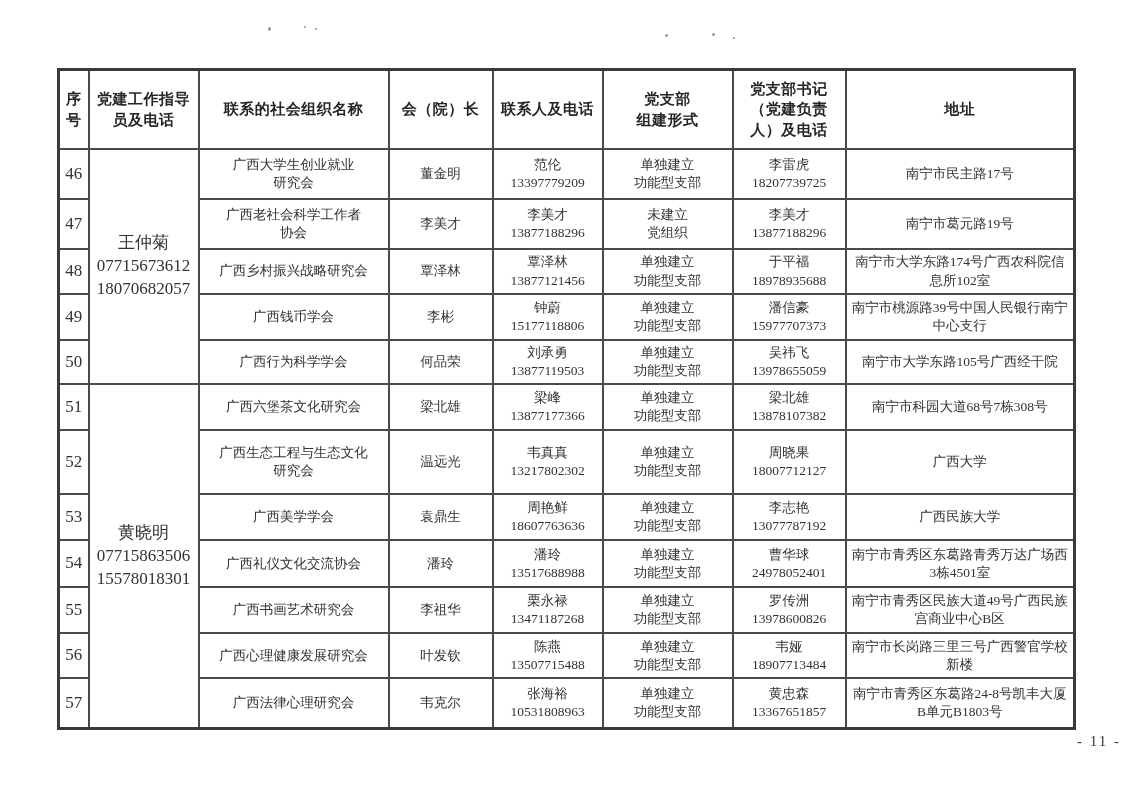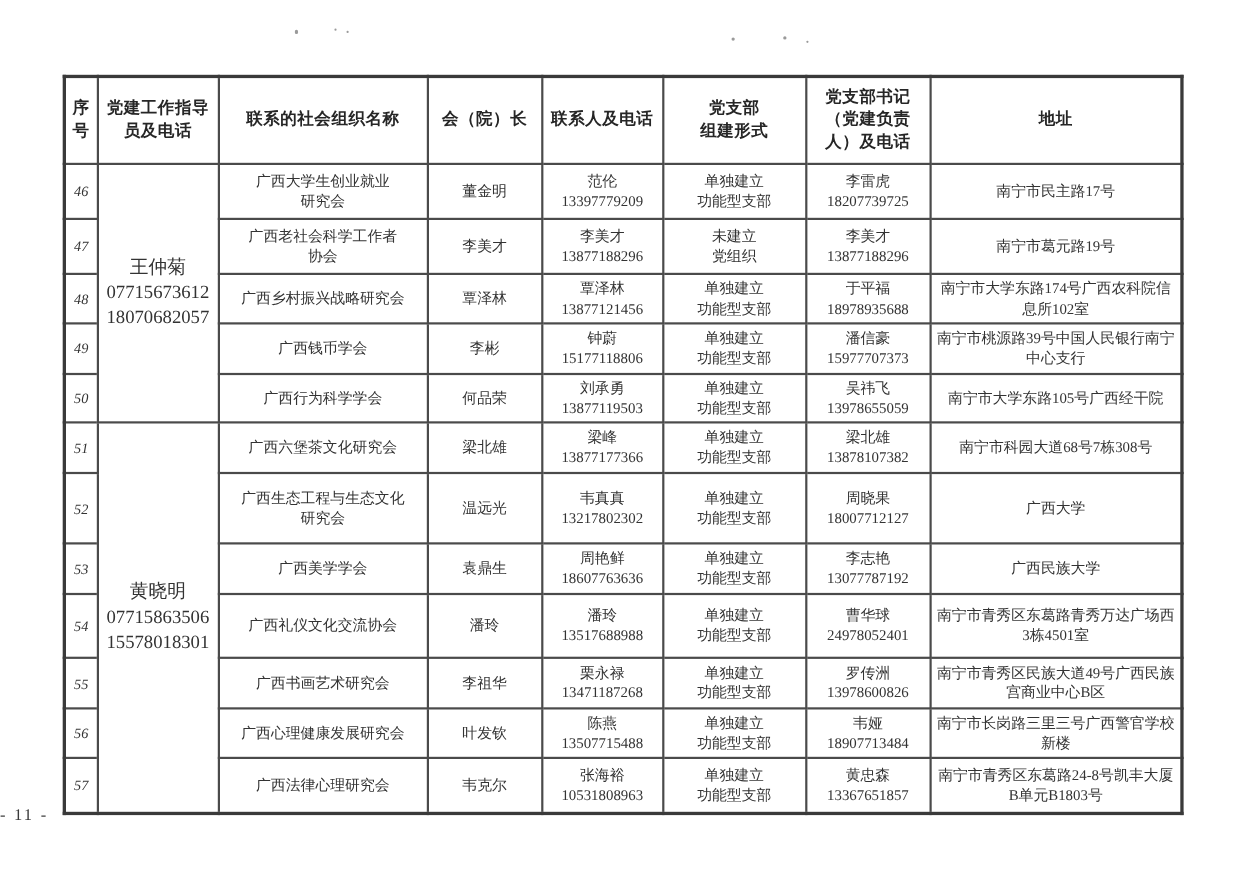--- a/index.html
+++ b/index.html
@@ -30,25 +30,25 @@
     font-weight:bold;
     font-size:15px;
     height:71px;
     color:#262626;
     letter-spacing:0.5px;
   }
   .doc-table td{
     font-size:13.5px;
     color:#333333;
   }
-  td.num-cell{font-size:13px;font-style:italic;}
+  td.num-cell{font-size:17px;}
   td.instructor-cell{font-size:17px;}
   .footer{
     position:absolute;left:0;right:0;top:733px;
-    text-align:left;
+    text-align:right;
     font-size:15px;color:#3a3a3a;
     letter-spacing:2px;
   }
 </style>
 </head>
 <body>
 
 <div class="scan-speck" style="left:268px;top:27px;width:3px;height:4px;"></div>
 <div class="scan-speck" style="left:304px;top:26px;width:2px;height:2px;"></div>
 <div class="scan-speck" style="left:315px;top:28px;width:2px;height:2px;"></div>
@@ -179,21 +179,21 @@
       <td>广西美学学会</td>
       <td>袁鼎生</td>
       <td>周艳鲜
 18607763636</td>
       <td>单独建立
 功能型支部</td>
       <td>李志艳
 13077787192</td>
       <td>广西民族大学</td>
     </tr>
-    <tr style="height:58px">
+    <tr style="height:47px">
       <td class="num-cell">54</td>
       <td>广西礼仪文化交流协会</td>
       <td>潘玲</td>
       <td>潘玲
 13517688988</td>
       <td>单独建立
 功能型支部</td>
       <td>曹华球
 24978052401</td>
       <td>南宁市青秀区东葛路青秀万达广场西3栋4501室</td>

